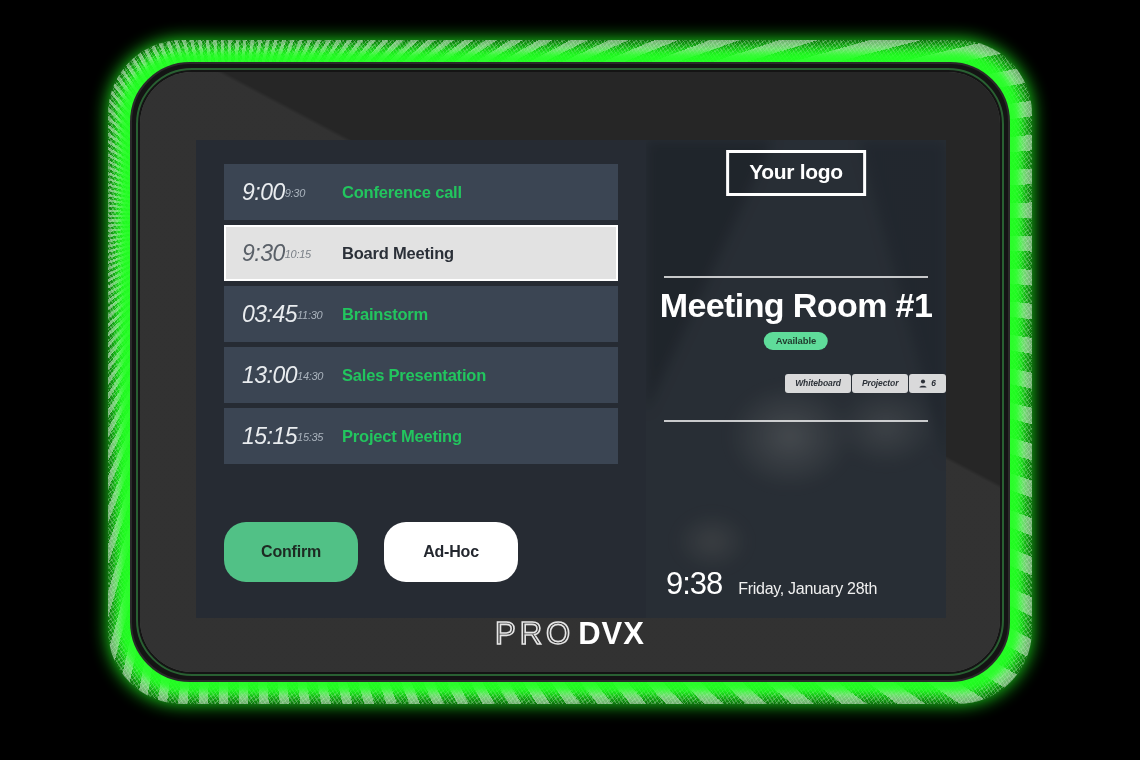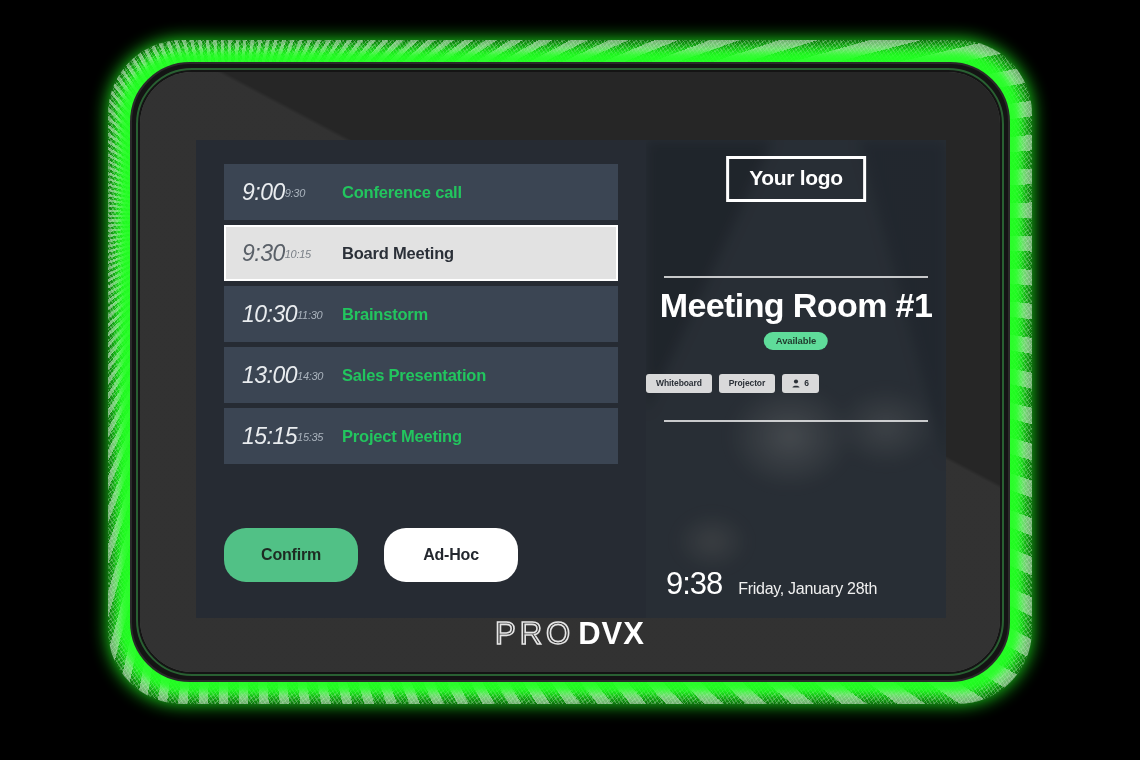--- a/index.html
+++ b/index.html
@@ -182,21 +182,21 @@
 
   
   .actions {
     position: absolute;
     left: 28px;
     bottom: 36px;
     display: flex;
     gap: 26px;
   }
   .btn {
-    height: 54px;
+    height: 60px;
     min-width: 134px;
     border-radius: 22px;
     border: none;
     font-size: 16px;
     font-weight: bold;
     letter-spacing: -0.2px;
     cursor: pointer;
     font-family: "Liberation Sans", sans-serif;
   }
   .btn-confirm { background: #51c186; color: #1d2a22; }
@@ -241,21 +241,21 @@
   }
   .photo-tint {
     position: absolute; inset: 0;
     background: rgba(30,36,44,0.46);
   }
 
   .logo-box {
     position: absolute;
     left: 50%;
     transform: translateX(-50%);
-    top: 16px;
+    top: 10px;
     border: 3px solid #ffffff;
     padding: 7px 20px 9px 20px;
     color: #ffffff;
     font-size: 21px;
     font-weight: bold;
     letter-spacing: -0.3px;
     white-space: nowrap;
   }
 
   .hr {
@@ -293,22 +293,23 @@
     border-radius: 9px;
     letter-spacing: -0.1px;
   }
 
   .chips {
     position: absolute;
     top: 234px;
     left: 0;
     width: 100%;
     display: flex;
-    justify-content: flex-start;
-    gap: 7px;
+    justify-content: flex-end;
+    gap: 1px;
+    font-style: italic;
   }
   .chip {
     background: rgba(232,232,232,0.92);
     color: #2c3138;
     font-size: 8.5px;
     font-weight: bold;
     padding: 4px 10px 5px 10px;
     border-radius: 3px;
     white-space: nowrap;
     display: flex;
@@ -391,21 +392,21 @@
             </div>
             <div class="agenda-row selected">
               <div class="agenda-time">
                 <div class="time-start">9:30</div>
                 <div class="time-end">10:15</div>
               </div>
               <div class="agenda-title">Board Meeting</div>
             </div>
             <div class="agenda-row">
               <div class="agenda-time">
-                <div class="time-start">10:30</div>
+                <div class="time-start">03:45</div>
                 <div class="time-end">11:30</div>
               </div>
               <div class="agenda-title">Brainstorm</div>
             </div>
             <div class="agenda-row">
               <div class="agenda-time">
                 <div class="time-start">13:00</div>
                 <div class="time-end">14:30</div>
               </div>
               <div class="agenda-title">Sales Presentation</div>

